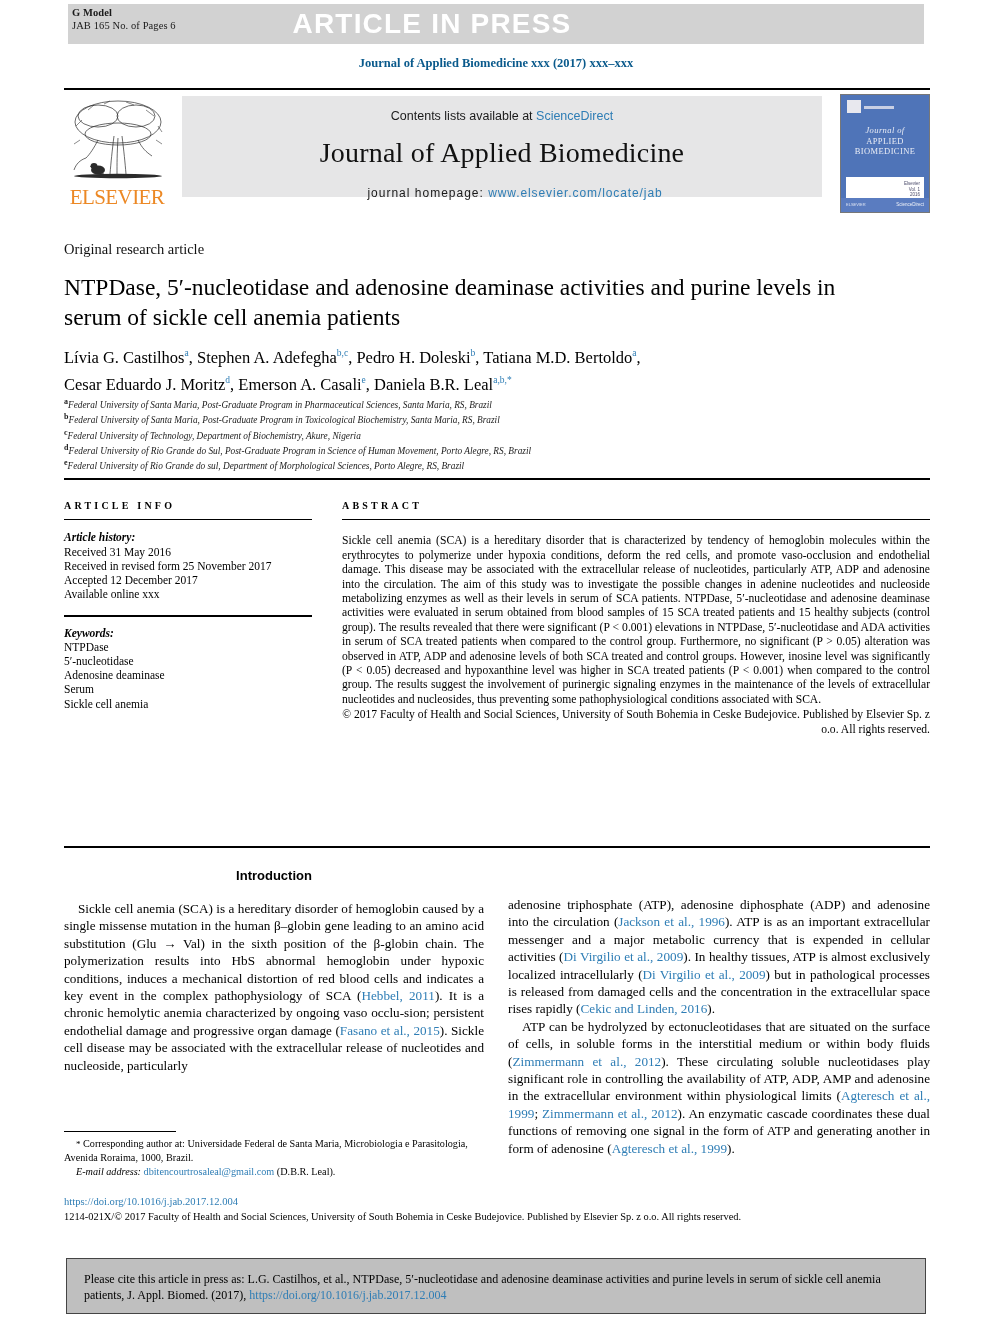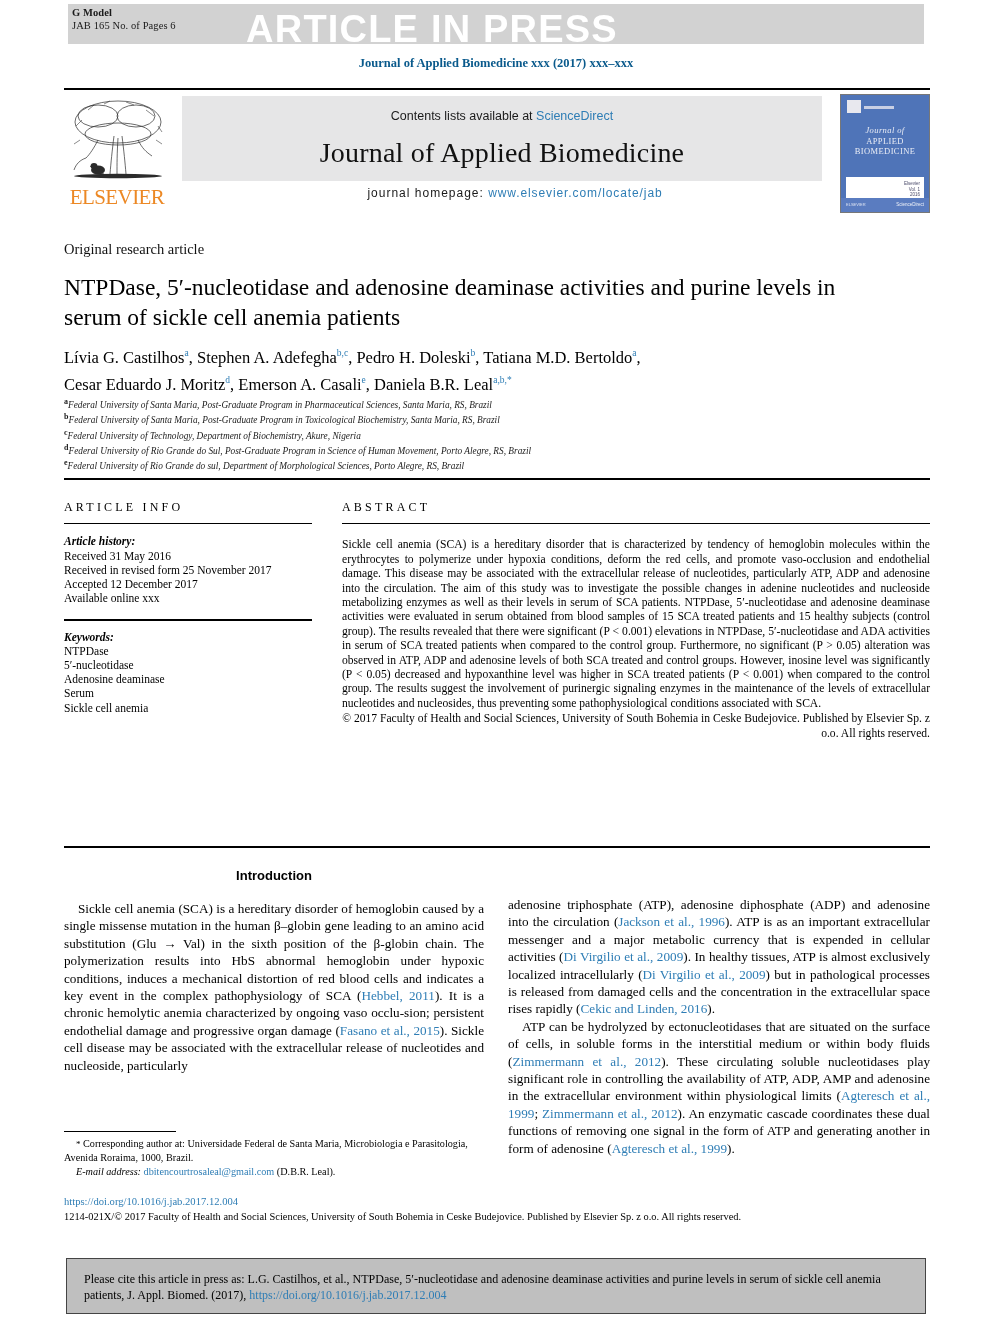--- a/index.html
+++ b/index.html
@@ -43,21 +43,21 @@
     letter-spacing: 0.1px;
   }
   .gmodel .l2 { font-weight: normal; }
   .press-text {
     position: absolute;
     left: 0;
     top: 4px;
     width: 728px;
     text-align: center;
     font-family: "Liberation Sans", sans-serif;
-    font-size: 38px;
+    font-size: 28px;
     font-weight: bold;
     letter-spacing: 1.2px;
     color: #ffffff;
   }
 
   
   .journal-line {
     position: absolute;
     left: 0;
     top: 56px;
@@ -100,21 +100,21 @@
     font-family: "Liberation Serif", serif;
     font-size: 21px;
     letter-spacing: -0.6px;
     color: #ec8824;
   }
   .center-band {
     position: absolute;
     left: 118px;
     top: 2px;
     width: 640px;
-    height: 85px;
+    height: 101px;
     background: #e6e6e7;
     text-align: center;
   }
   .contents-line {
     margin-top: 13px;
     font-family: "Liberation Sans", sans-serif;
     font-size: 12.5px;
     color: #1a1a1a;
   }
   .contents-line .sd { color: #2e7db5; }
@@ -240,22 +240,22 @@
   .info-col {
     position: absolute;
     left: 64px; top: 500px; width: 248px;
   }
   .abs-col {
     position: absolute;
     left: 342px; top: 500px; width: 588px;
   }
   .sec-head {
     font-family: "Liberation Serif", serif;
-    font-size: 12px;
-    font-weight: normal;
+    font-size: 10px;
+    font-weight: bold;
     letter-spacing: 3.2px;
     color: #000;
   }
   .thin-rule { height: 1.4px; background: #000; margin-top: 8px; }
   .hist-block {
     margin-top: 10px;
     font-family: "Liberation Serif", serif;
     font-size: 11.5px;
     line-height: 14.2px;
     color: #000;

